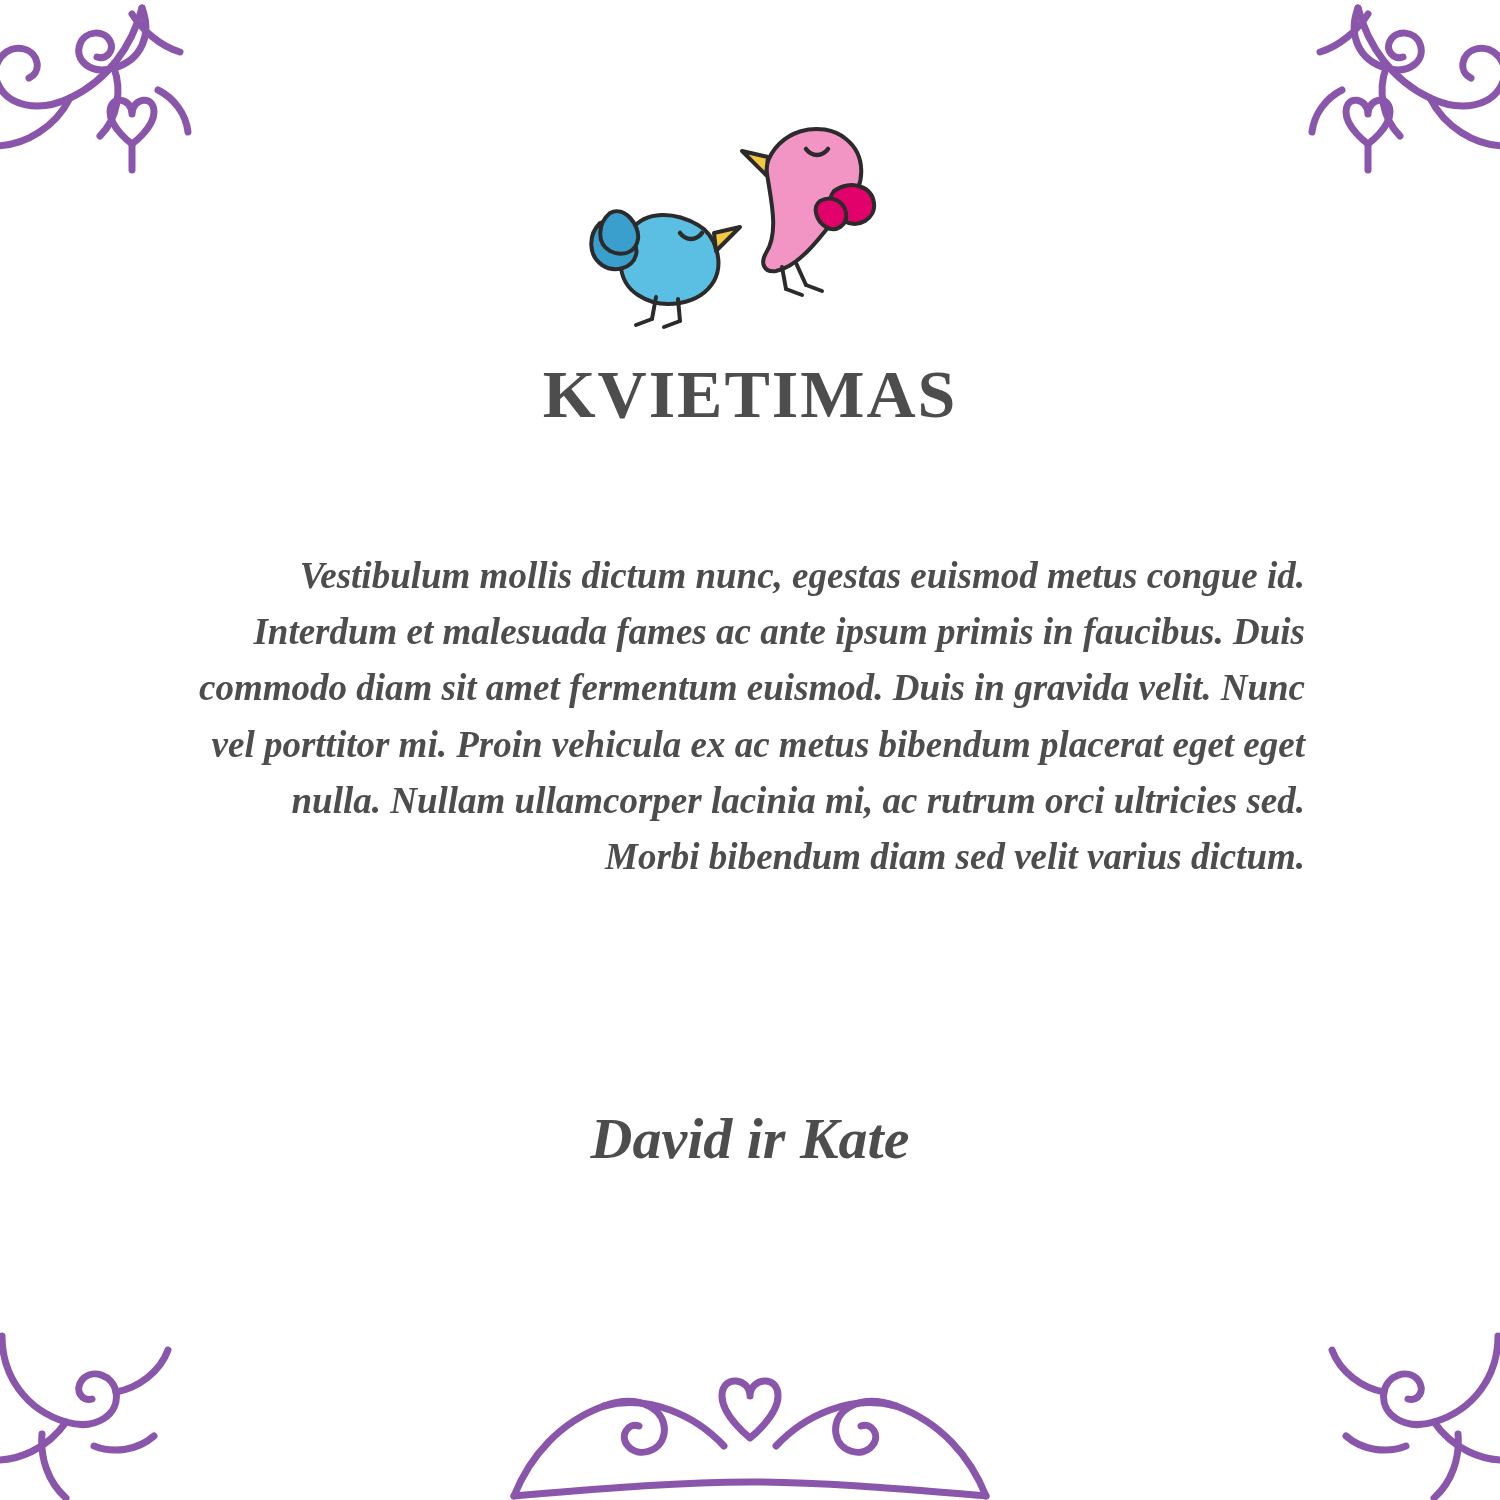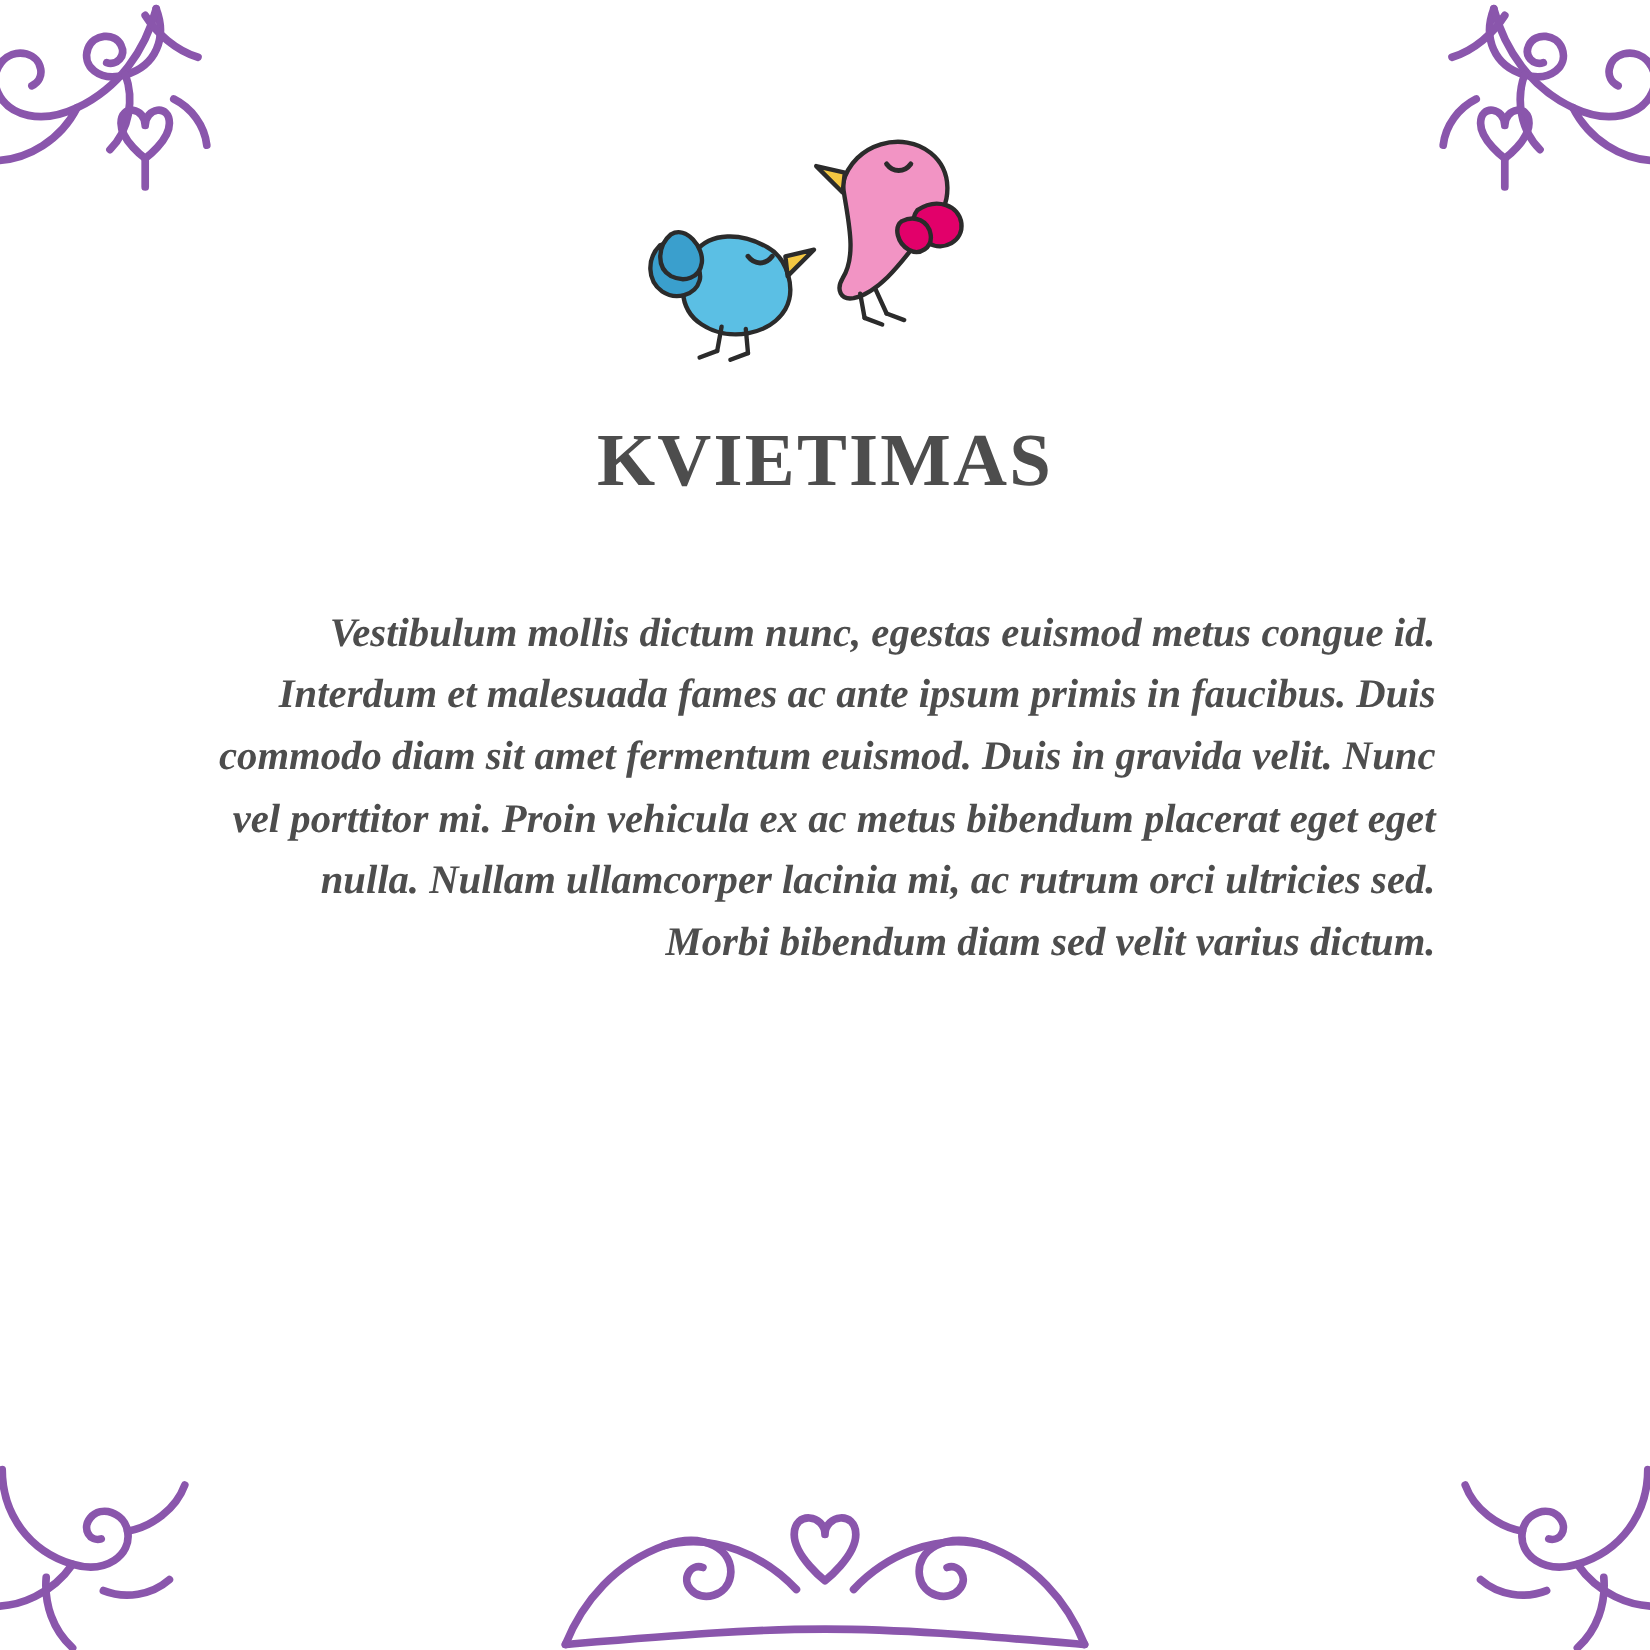--- a/index.html
+++ b/index.html
@@ -33,21 +33,21 @@
     top: 105px;
     left: 50%;
     transform: translateX(-50%);
     width: 360px;
     height: 230px;
   }
 
   
   #title {
     position: absolute;
-    top: 379px;
+    top: 355px;
     left: 0;
     width: 100%;
     text-align: center;
     font-size: 68px;
     font-weight: bold;
     letter-spacing: 2px;
     color: #4d4d4d;
     font-family: "Liberation Serif", serif;
   }
   #body-text {
@@ -173,14 +173,15 @@
         <path d="M86 192 L82 214" fill="none"></path>
         <path d="M82 214 L66 220" fill="none"></path>
         <path d="M108 194 L110 216" fill="none"></path>
         <path d="M110 216 L94 222" fill="none"></path>
       </g>
     </svg>
   </div>
 
   <div id="title">KVIETIMAS</div>
   <div id="body-text">Vestibulum mollis dictum nunc, egestas euismod metus congue id. Interdum et malesuada fames ac ante ipsum primis in faucibus. Duis commodo diam sit amet fermentum euismod. Duis in gravida velit. Nunc vel porttitor mi. Proin vehicula ex ac metus bibendum placerat eget eget nulla. Nullam ullamcorper lacinia mi, ac rutrum orci ultricies sed. Morbi bibendum diam sed velit varius dictum.</div>
+  <div id="signature">David ir Kate</div>
 
 </div>
 
 </body></html>

